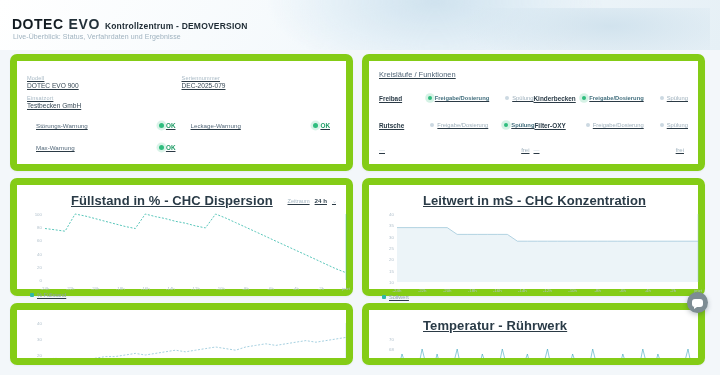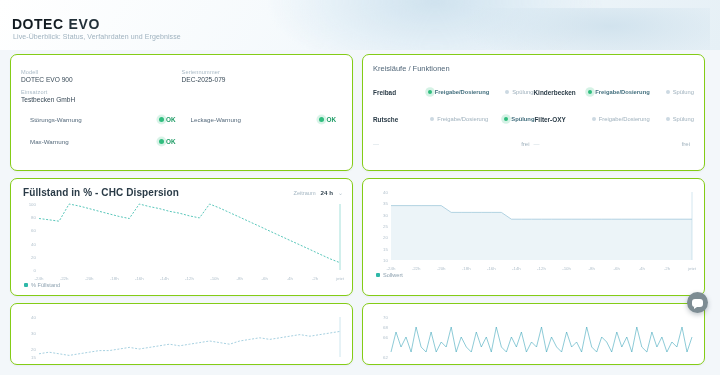--- a/index.html
+++ b/index.html
@@ -49,34 +49,36 @@
   
   .grid {
     position: absolute; left: 0; top: 50px;
     width: 720px;
     padding: 4px 10px 0 10px;
     display: flex; flex-wrap: wrap;
     gap: 7px 9px;
   }
   .card {
     background: #ffffff;
-    border: 1px solid #84cc16;
+    border: 7px solid #84cc16;
     border-radius: 7px;
     box-shadow: 0 1px 2px rgba(42,70,90,0.05);
     width: 343px;
     position: relative;
+    text-decoration: underline;
   }
   .card-status { height: 117px; padding: 9px 10px; }
   .card-fn     { height: 117px; padding: 9px 10px; }
   .card-chart  { height: 118px; padding: 7px 8px 4px 8px; }
   .card-bottom { height: 62px; padding: 7px 8px 0 8px; overflow: hidden; }
 
   .card-title {
-    font-size: 10px; font-weight: 700; color: #2a3b47;
+    font-size: 13px; font-weight: 700; color: #2a3b47;
     letter-spacing: 0.1px;
+    margin-left: 42px;
   }
   .card-title-lt { font-size: 7.5px; font-weight: 400; color: #53687a; }
 
   
   .meta-row { display: flex; margin-top: 5px; }
   .meta-col { width: 50%; }
   .meta-label { font-size: 5.6px; color: #a9bac6; letter-spacing: 0.15px; }
   .meta-value { font-size: 6.6px; color: #3a4b58; margin-top: 1px; }
   .meta-row2 { margin-top: 6px; }
 
@@ -151,20 +153,21 @@
 <body>
 
 <div id="app">
 
   <div class="header">
     <div class="wash"></div>
     <div class="wash2"></div>
     <div class="brandline">
       <span class="logo-dotec">DOTEC</span>
       <span class="logo-evo">EVO</span>
+      <span class="logo-sub">Kontrollzentrum - DEMOVERSION</span>
     </div>
     <div class="tagline">Live-Überblick: Status, Verfahrdaten und Ergebnisse</div>
   </div>
 
   <div class="grid">
 
     <div class="card card-status">
       <div class="meta-row">
         <div class="meta-col">
           <div class="meta-label">Modell</div>
@@ -313,20 +316,23 @@
             <line x1="321" y1="3" x2="321" y2="69" stroke="#2fb8a8" stroke-width="0.8" opacity="0.55"></line>
           </svg>
       </div>
       <div class="legend">
         <span class="sw"></span>
         <span class="lt">% Füllstand</span>
       </div>
     </div>
 
     <div class="card card-chart">
+      <div class="chart-head">
+        <span class="card-title">Leitwert in mS - CHC Konzentration</span>
+      </div>
       <div class="plot">
         <svg id="svg-leitwert" width="327" height="82">
             <text x="17" y="73" text-anchor="end" font-size="4.4" fill="#b3c2cd" font-family="Liberation Sans, sans-serif">10</text>
             <text x="17" y="61.66666666666667" text-anchor="end" font-size="4.4" fill="#b3c2cd" font-family="Liberation Sans, sans-serif">15</text>
             <text x="17" y="50.333333333333336" text-anchor="end" font-size="4.4" fill="#b3c2cd" font-family="Liberation Sans, sans-serif">20</text>
             <text x="17" y="39" text-anchor="end" font-size="4.4" fill="#b3c2cd" font-family="Liberation Sans, sans-serif">25</text>
             <text x="17" y="27.66666666666667" text-anchor="end" font-size="4.4" fill="#b3c2cd" font-family="Liberation Sans, sans-serif">30</text>
             <text x="17" y="16.33333333333333" text-anchor="end" font-size="4.4" fill="#b3c2cd" font-family="Liberation Sans, sans-serif">35</text>
             <text x="17" y="5" text-anchor="end" font-size="4.4" fill="#b3c2cd" font-family="Liberation Sans, sans-serif">40</text>
             <text x="20" y="81" text-anchor="middle" font-size="4.4" fill="#b3c2cd" font-family="Liberation Sans, sans-serif">-24h</text>
@@ -360,20 +366,23 @@
             <text x="17" y="37" text-anchor="end" font-size="4.4" fill="#b3c2cd" font-family="Liberation Sans, sans-serif">20</text>
             <text x="17" y="21" text-anchor="end" font-size="4.4" fill="#b3c2cd" font-family="Liberation Sans, sans-serif">30</text>
             <text x="17" y="5" text-anchor="end" font-size="4.4" fill="#b3c2cd" font-family="Liberation Sans, sans-serif">40</text>
             <path d="M20.0 39.8 L30.0 38.2 L40.1 39.8 L50.1 41.4 L60.1 39.8 L70.2 38.2 L80.2 36.6 L90.2 36.6 L100.3 35.0 L110.3 33.4 L120.3 35.0 L130.4 33.4 L140.4 31.8 L150.4 30.2 L160.5 31.8 L170.5 30.2 L180.5 28.6 L190.6 27.0 L200.6 28.6 L210.6 30.2 L220.7 27.0 L230.7 25.4 L240.7 23.8 L250.8 25.4 L260.8 23.8 L270.8 22.2 L280.9 20.6 L290.9 22.2 L300.9 20.6 L311.0 19.0 L321.0 17.4" fill="none" stroke="#8fc4d8" stroke-width="0.8" stroke-linejoin="round" stroke-dasharray="2 1.6" opacity="1"></path>
             <line x1="321" y1="3" x2="321" y2="43" stroke="#8fc4d8" stroke-width="0.8" opacity="0.55"></line>
           </svg>
       </div>
     </div>
 
     <div class="card card-bottom">
+      <div class="chart-head">
+        <span class="card-title">Temperatur - Rührwerk</span>
+      </div>
       <div class="plot">
         <svg id="svg-tempruehr" width="327" height="45">
             <text x="17" y="45" text-anchor="end" font-size="4.4" fill="#b3c2cd" font-family="Liberation Sans, sans-serif">62</text>
             <text x="17" y="25" text-anchor="end" font-size="4.4" fill="#b3c2cd" font-family="Liberation Sans, sans-serif">66</text>
             <text x="17" y="15" text-anchor="end" font-size="4.4" fill="#b3c2cd" font-family="Liberation Sans, sans-serif">68</text>
             <text x="17" y="5" text-anchor="end" font-size="4.4" fill="#b3c2cd" font-family="Liberation Sans, sans-serif">70</text>
             <path d="M20.0 38.0 L25.0 18.0 L30.0 33.0 L35.0 23.0 L40.1 38.0 L45.1 13.0 L50.1 33.0 L55.1 38.0 L60.1 18.0 L65.2 38.0 L70.2 28.0 L75.2 33.0 L80.2 13.0 L85.2 38.0 L90.2 23.0 L95.3 33.0 L100.3 38.0 L105.3 18.0 L110.3 33.0 L115.3 23.0 L120.3 38.0 L125.3 13.0 L130.4 33.0 L135.4 38.0 L140.4 23.0 L145.4 33.0 L150.4 18.0 L155.4 38.0 L160.5 28.0 L165.5 33.0 L170.5 13.0 L175.5 38.0 L180.5 23.0 L185.6 33.0 L190.6 38.0 L195.6 18.0 L200.6 33.0 L205.6 28.0 L210.6 38.0 L215.7 13.0 L220.7 33.0 L225.7 38.0 L230.7 23.0 L235.7 28.0 L240.7 38.0 L245.8 18.0 L250.8 33.0 L255.8 23.0 L260.8 38.0 L265.8 13.0 L270.8 33.0 L275.9 38.0 L280.9 18.0 L285.9 33.0 L290.9 23.0 L295.9 38.0 L300.9 28.0 L305.9 33.0 L311.0 13.0 L316.0 38.0 L321.0 23.0" fill="none" stroke="#2f9fb5" stroke-width="0.55" stroke-linejoin="round" stroke-dasharray="none" opacity="1"></path>
           </svg>
       </div>
     </div>

